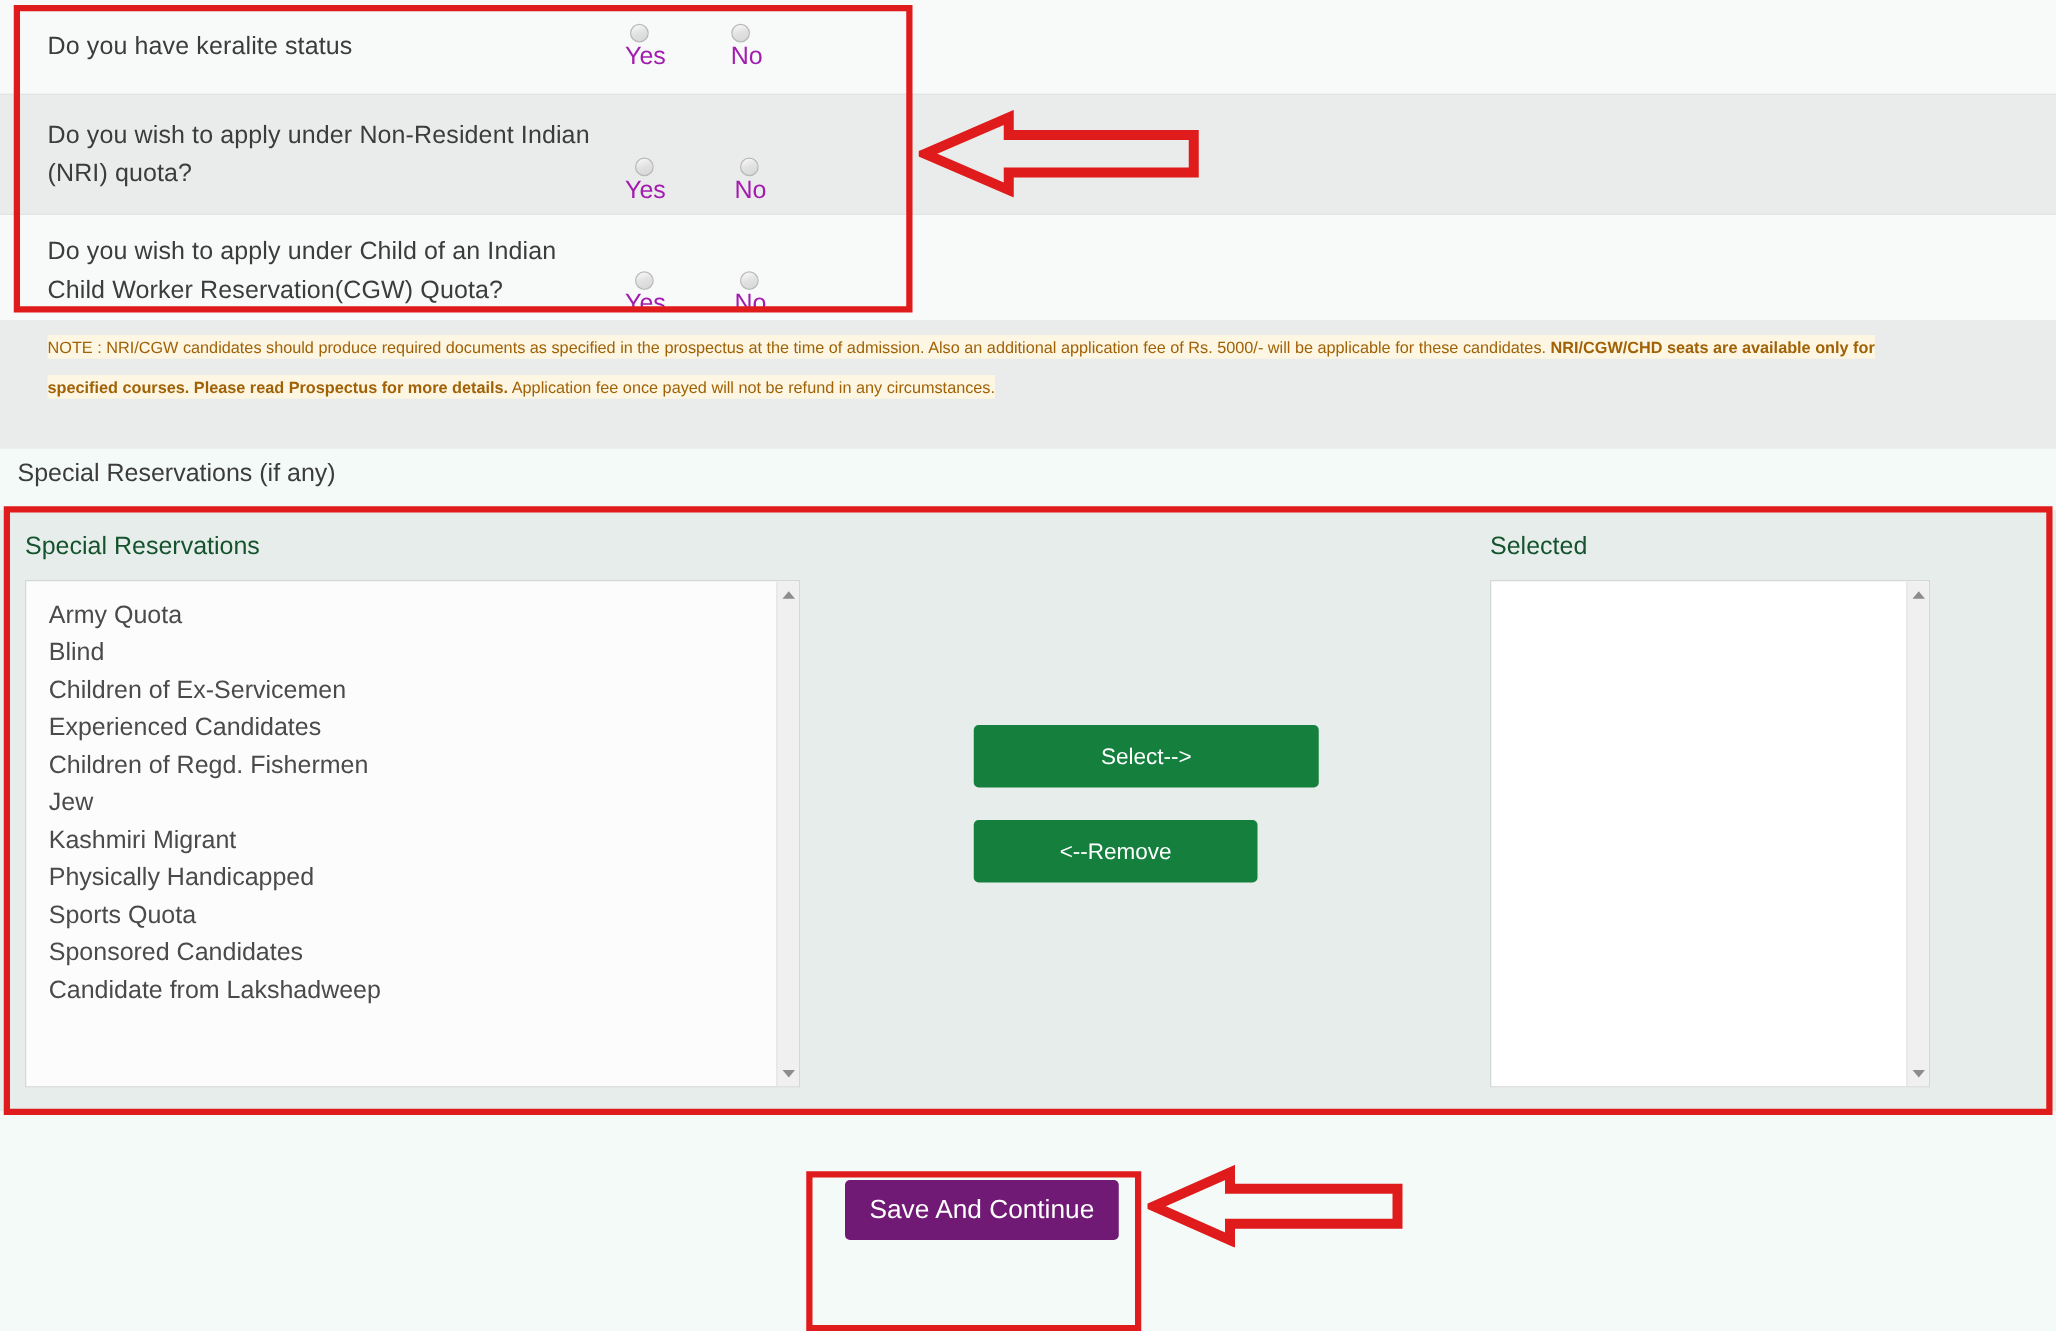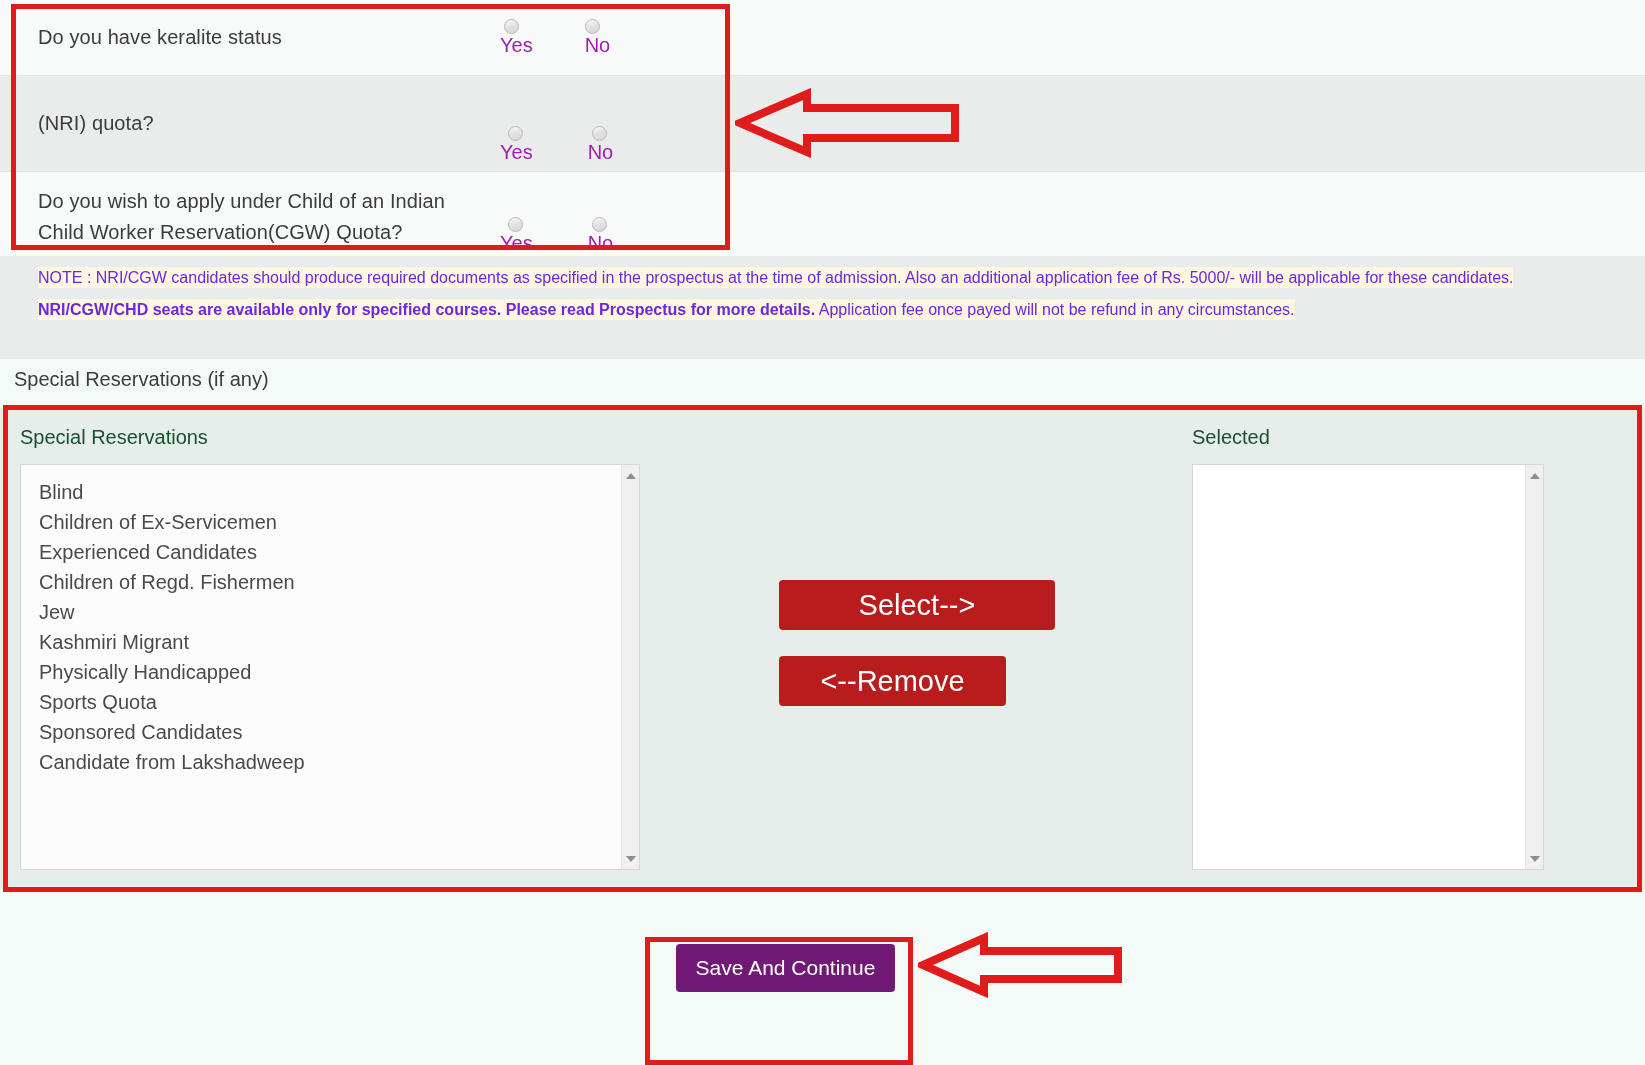--- a/index.html
+++ b/index.html
@@ -97,23 +97,23 @@
     width: 1645px;
     height: 103px;
     background: #eaeceb;
     box-sizing: border-box;
   }
   #note-text {
     position: absolute;
     left: 38px;
     top: 6px;
     width: 1495px;
-    font-size: 16px;
+    font-size: 13px;
     line-height: 31.5px;
-    color: #6d28d9;
+    color: #a16207;
   }
   #note-text .hl {
     background: #fcf6e3;
     box-decoration-break: clone;
     -webkit-box-decoration-break: clone;
     padding: 2px 0;
   }
   #note-text b { font-weight: bold; }
 
   
@@ -198,26 +198,26 @@
     width: 0; height: 0;
     border-left: 5px solid transparent;
     border-right: 5px solid transparent;
   }
   .tri.up   { border-bottom: 6px solid #8d8d8d; }
   .tri.down { border-top: 6px solid #8d8d8d; }
 
   
   .mid-btn {
     position: absolute;
-    background: #b91c1c;
+    background: #15803d;
     color: #ffffff;
     border: none;
     border-radius: 4px;
     font-family: "Liberation Sans", sans-serif;
-    font-size: 29px;
+    font-size: 18px;
     cursor: pointer;
     padding: 5px;
   }
   #btn-select  { left: 779px; top: 172px; width: 276px; height: 50px; }
   #btn-remove  { left: 779px; top: 248px; width: 227px; height: 50px; }
 
   
   #footer {
     position: absolute;
     left: 0;
@@ -255,20 +255,21 @@
       </span>
       <span class="opt">
         <span class="radio sp"></span>
           <span>No</span>
       </span>
     </div>
   </div>
 
   <div class="q-row even r2">
     <div class="q-label">
+      <div>Do you wish to apply under Non-Resident Indian</div>
       <div>(NRI) quota?</div>
     </div>
     <div class="q-opts bottom">
       <span class="opt gap2">
         <span class="radio nosp"></span>
           <span>Yes</span>
       </span>
       <span class="opt">
         <span class="radio nosp"></span>
           <span>No</span>
@@ -301,20 +302,21 @@
 
 <div id="sr-caption">Special Reservations (if any)</div>
 
 <div id="sr-panel">
 
   <div class="list-head" id="head-available">Special Reservations</div>
   <div class="list-head" id="head-selected">Selected</div>
 
   <div class="listbox" id="listbox-available">
     <div class="list-options" id="available-options">
+        <div class="list-option">Army Quota</div>
         <div class="list-option">Blind</div>
         <div class="list-option">Children of Ex-Servicemen</div>
         <div class="list-option">Experienced Candidates</div>
         <div class="list-option">Children of Regd. Fishermen</div>
         <div class="list-option">Jew</div>
         <div class="list-option">Kashmiri Migrant</div>
         <div class="list-option">Physically Handicapped</div>
         <div class="list-option">Sports Quota</div>
         <div class="list-option">Sponsored Candidates</div>
         <div class="list-option">Candidate from Lakshadweep</div>

